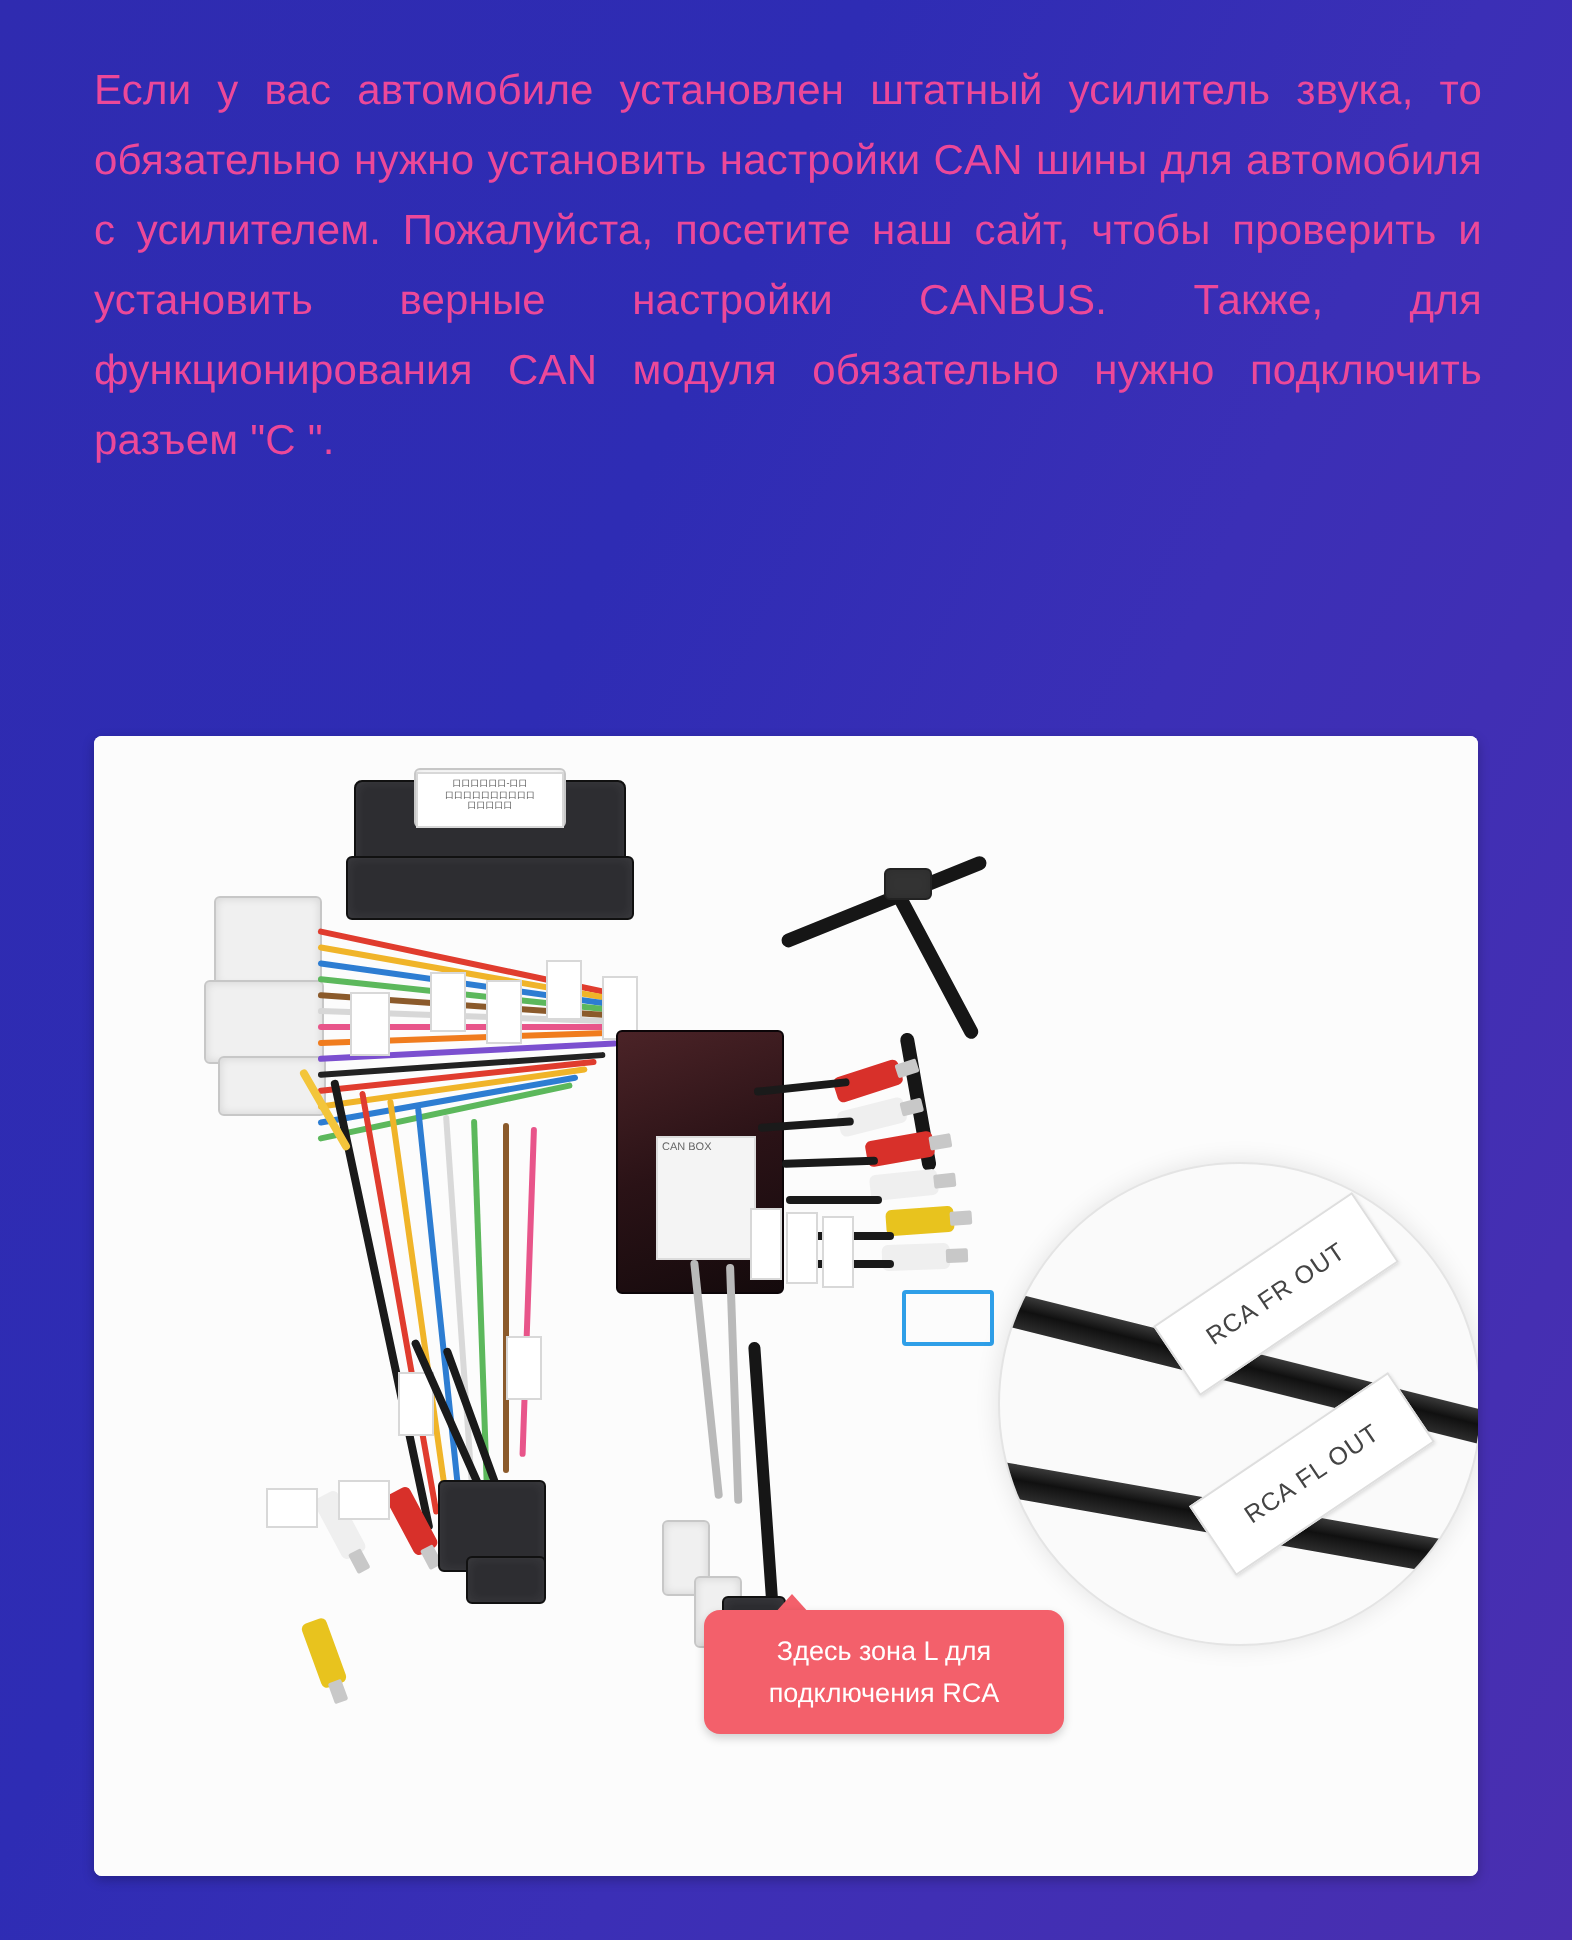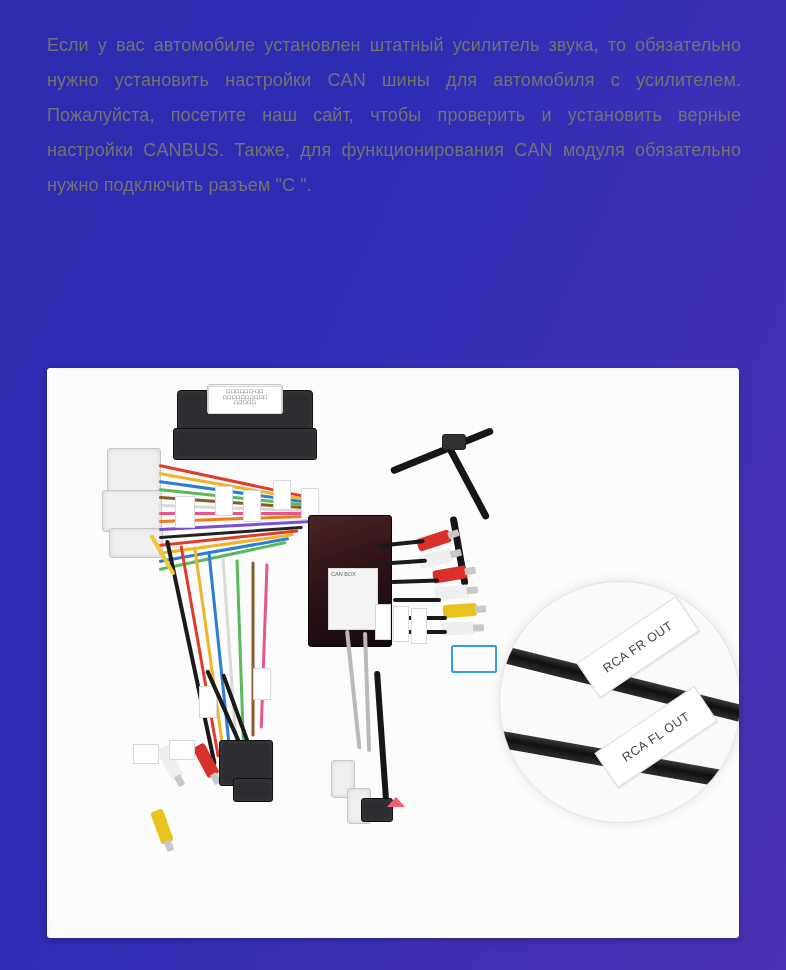--- a/index.html
+++ b/index.html
@@ -20,22 +20,22 @@
     width: 786px;
     height: 970px;
   }
   .text-block {
     position: absolute;
     left: 47px;
     top: 28px;
     width: 694px;
   }
   .para {
-    color: #737373;
-    font-size: 18px;
+    color: #ec4899;
+    font-size: 21px;
     line-height: 35px;
     text-align: justify;
     text-align-last: left;
     margin: 0;
     letter-spacing: 0.1px;
   }
   .para-note {
     color: #2ec4f5;
     font-size: 18.5px;
     line-height: 34px;
@@ -312,17 +312,18 @@
       <div class="connector dark" style="left:314px;top:430px;width:30px;height:22px;"></div>
 
       <div class="zoom-circle">
         <div class="zoom-cable" style="left:-12px;top:60px;width:300px;transform:rotate(14deg);"></div>
         <div class="zoom-cable" style="left:-16px;top:146px;width:300px;transform:rotate(10deg);"></div>
         <div class="zoom-tag" style="left:78px;top:44px;width:118px;height:40px;transform:rotate(-34deg);">RCA FR OUT</div>
         <div class="zoom-tag" style="left:96px;top:134px;width:118px;height:40px;transform:rotate(-34deg);">RCA FL OUT</div>
       </div>
 
       <div class="callout-tail"></div>
+      <div class="callout">Здесь зона L для подключения RCA</div>
 
     </div>
   </div>
 
 </div>
 
 </body></html>

